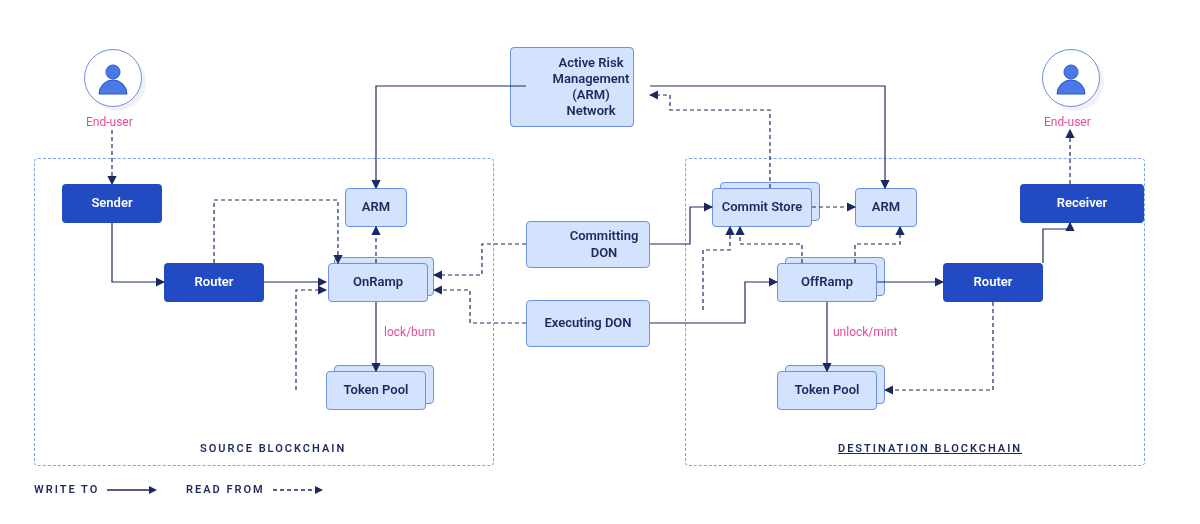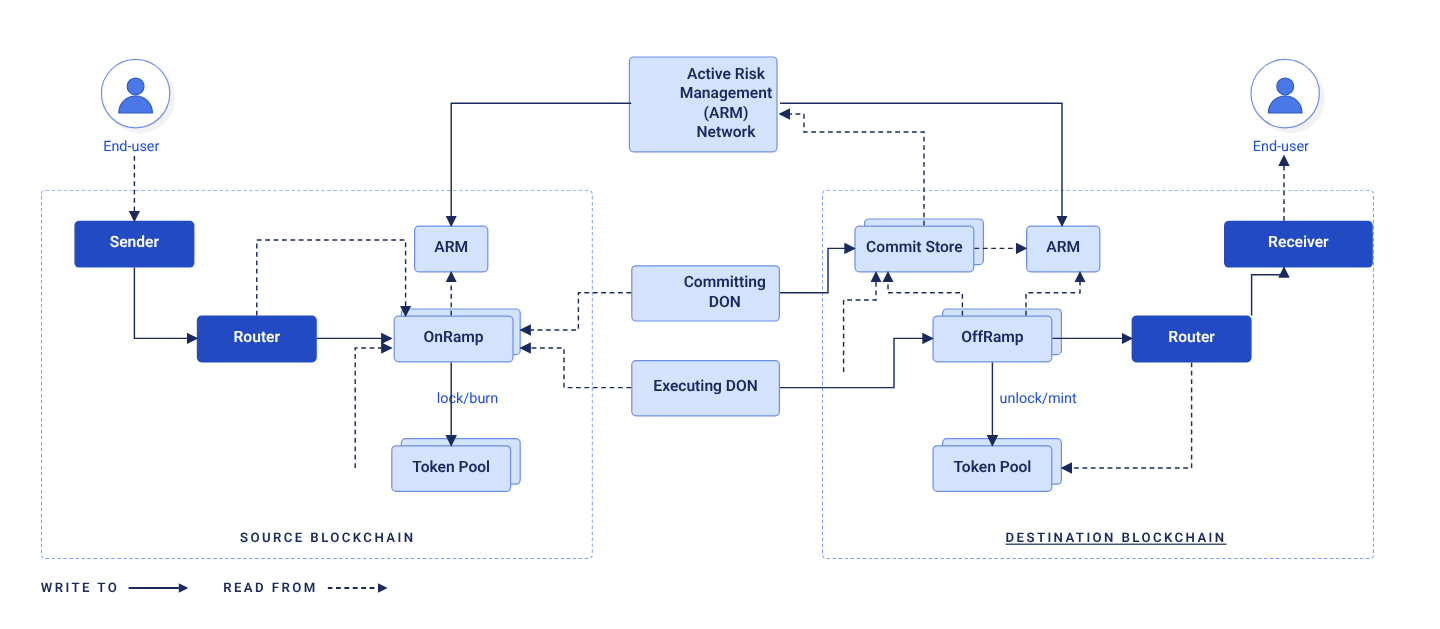--- a/index.html
+++ b/index.html
@@ -49,21 +49,21 @@
     position: absolute;
     font-size: 11px;
     letter-spacing: 2px;
     color: #1b2a5e;
     font-weight: 600;
     text-transform: uppercase;
   }
   .txt-label {
     position: absolute;
     font-size: 12px;
-    color: #1d4ed8;
+    color: #ec4899;
     text-align: center;
   }
   .legend {
     position: absolute;
     font-size: 11px;
     letter-spacing: 2px;
     color: #1b2a5e;
     font-weight: 600;
     display: flex;
     align-items: center;
@@ -106,21 +106,21 @@
 <div class="txt-label" style="left:86px; top:115px;">End-user</div>
 
 <div class="user-icon" style="left:1042px; top:49px;">
   <svg viewBox="0 0 40 40" width="40" height="40">
     <circle cx="20" cy="14" r="7" fill="#4a78e6" stroke="#2c57c9" stroke-width="1"></circle>
     <path d="M6 36 a14 14 0 0 1 28 0 Z" fill="#4a78e6" stroke="#2c57c9" stroke-width="1"></path>
   </svg>
 </div>
 <div class="txt-label" style="left:1044px; top:115px;">End-user</div>
 
-<div class="node light" style="left:524px; top:47px; width:124px; height:80px;padding-left:38px;">
+<div class="node light" style="left:510px; top:47px; width:124px; height:80px;padding-left:38px;">
   <span>Active Risk Management (ARM) Network</span>
 </div>
 <div class="node light" style="left:526px; top:221px; width:124px; height:47px;padding-left:32px;">
   <span>Committing DON</span>
 </div>
 <div class="node light" style="left:526px; top:300px; width:124px; height:47px;">
   <span>Executing DON</span>
 </div>
 
 <div class="node blue" style="left:62px; top:184px; width:100px; height:39px;">
@@ -135,21 +135,21 @@
 
 <div class="stack-shadow" style="left:334px; top:257px; width:100px; height:39px;"></div>
 <div class="node light" style="left:328px; top:263px; width:100px; height:39px;">
   <span>OnRamp</span>
 </div>
 
 <div class="stack-shadow" style="left:334px; top:365px; width:100px; height:39px;"></div>
 <div class="node light" style="left:326px; top:371px; width:100px; height:39px;">
   <span>Token Pool</span>
 </div>
-<div class="txt-label" style="left:364px; top:325px;">lock/burn</div>
+<div class="txt-label" style="left:384px; top:325px;">lock/burn</div>
 
 <div class="stack-shadow" style="left:720px; top:182px; width:100px; height:39px;"></div>
 <div class="node light" style="left:712px; top:188px; width:100px; height:39px;">
   <span>Commit Store</span>
 </div>
 
 <div class="node light" style="left:855px; top:188px; width:62px; height:39px;">
   <span>ARM</span>
 </div>
 

